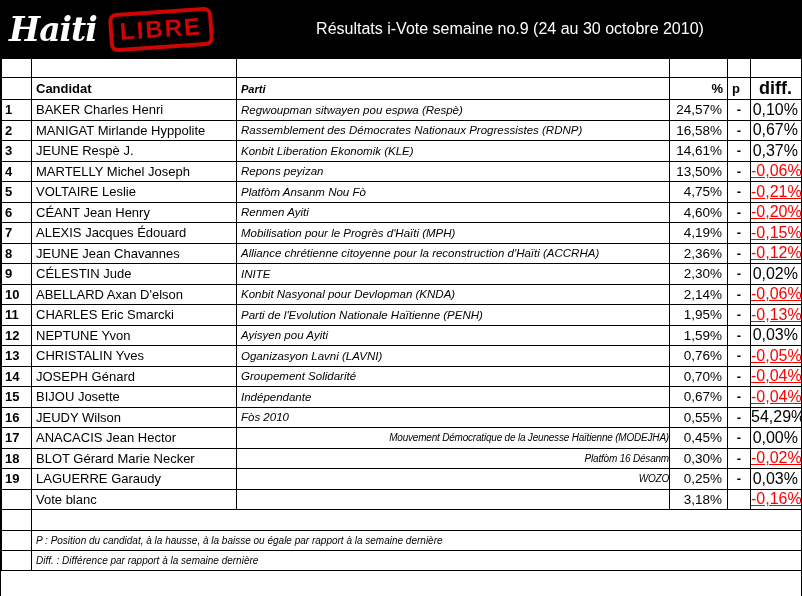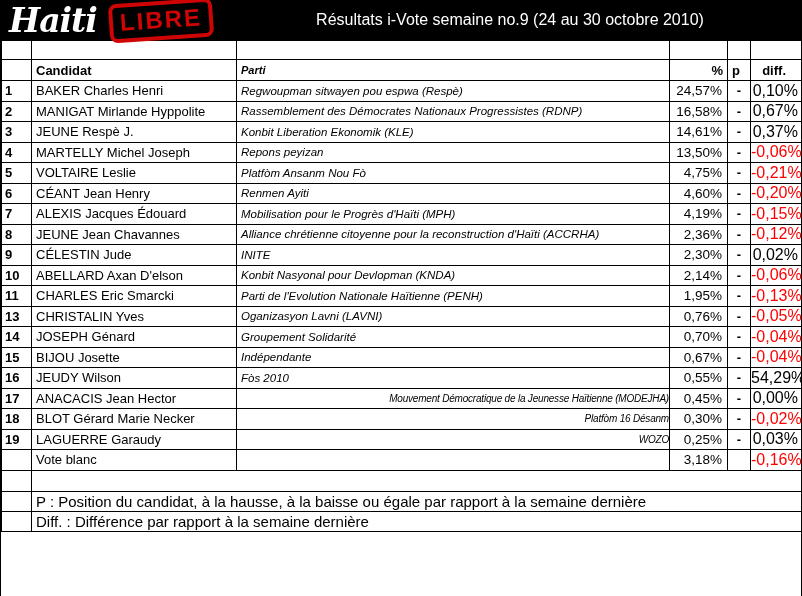--- a/index.html
+++ b/index.html
@@ -1,49 +1,49 @@
 <!DOCTYPE html>
 <html style="--neg: #ff0000;"><head>
 <meta charset="utf-8">
 <style>
   html,body{margin:0;padding:0;background:#fff;}
   body{font-family:"Liberation Sans",sans-serif;-webkit-font-smoothing:antialiased;}
   .page{width:802px;height:596px;background:#fff;overflow:hidden;border-left:1px solid #000;border-right:1px solid #000;box-sizing:border-box;}
 
   
-  .banner{height:40px;background:#000;display:flex;align-items:center;padding:0 6px 0 8px;box-sizing:border-box;}
+  .banner{height:58px;background:#000;display:flex;align-items:center;padding:0 6px 0 8px;box-sizing:border-box;}
   .logo{display:flex;align-items:center;flex:0 0 228px;}
   .logo-haiti{color:#fff;font-family:"DejaVu Serif",serif;font-weight:bold;font-size:33px;letter-spacing:-1px;font-style:italic;}
   .logo-libre{color:#cf0404;border:4px solid #cf0404;border-radius:8px;font-weight:900;font-size:24px;line-height:1;padding:3px 7px 4px;transform:rotate(-4deg);margin-left:12px;letter-spacing:2px;font-family:"Liberation Sans",sans-serif;}
   .title{color:#fff;font-weight:normal;font-size:16px;flex:1;text-align:center;padding-right:12px;}
 
   
   table{border-collapse:collapse;width:778px;table-layout:fixed;}
   td{border:1px solid #000;overflow:hidden;white-space:nowrap;padding:0;vertical-align:middle;box-sizing:border-box;}
   tr.spacer-top td{height:19px;}
   tr.header-row td{height:21px;}
   tr.data td{height:20.5px;}
   tr.spacer-bottom td{height:21px;}
   tr.note-row td{height:20px;}
 
   .h-cand{font-weight:bold;font-size:13px;padding-left:4px;}
   .h-party{font-weight:bold;font-style:italic;font-size:11px;padding-left:4px;}
   .h-pct{font-weight:bold;font-size:13px;text-align:right;padding-right:4px;}
   .h-p{font-weight:bold;font-size:13px;padding-left:4px;}
-  .h-diff{font-weight:bold;font-size:13px;text-align:right;padding-right:15px;}
+  .h-diff{font-weight:bold;font-size:18px;text-align:right;padding-right:9px;}
 
   td.rank{font-weight:bold;font-size:13px;padding-left:3px;}
   td.cand{font-size:13px;padding-left:4px;}
   td.party{font-style:italic;font-size:11.5px;padding-left:4px;}
   td.party.condensed{font-size:10px;letter-spacing:-0.2px;text-align:right;}
   td.pct{font-size:13.5px;text-align:right;padding-right:5px;}
   td.pos{font-weight:bold;font-size:13px;text-align:center;}
   td.diff{font-size:16px;text-align:right;padding-right:3px;}
-  td.diff.neg{color:var(--neg,#ff0000);}
-  td.note{font-size:15px;padding-left:4px;}
+  td.diff.neg{color:var(--neg,#ff0000);text-decoration:underline;}
+  td.note{font-style:italic;font-size:10px;padding-left:4px;}
 </style>
 </head>
 <body>
 
 <div class="page">
 
   <header class="banner">
     <div class="logo">
       <span class="logo-haiti">Haiti</span>
       <span class="logo-libre">LIBRE</span>
@@ -161,20 +161,28 @@
         </tr>
         <tr class="data">
           <td class="rank">11</td>
           <td class="cand">CHARLES Eric Smarcki</td>
           <td class="party">Parti de l'Evolution Nationale Haïtienne (PENH)</td>
           <td class="pct">1,95%</td>
           <td class="pos">-</td>
           <td class="diff neg">-0,13%</td>
         </tr>
         <tr class="data">
+          <td class="rank">12</td>
+          <td class="cand">NEPTUNE Yvon</td>
+          <td class="party">Ayisyen pou Ayiti</td>
+          <td class="pct">1,59%</td>
+          <td class="pos">-</td>
+          <td class="diff">0,03%</td>
+        </tr>
+        <tr class="data">
           <td class="rank">13</td>
           <td class="cand">CHRISTALIN Yves</td>
           <td class="party">Oganizasyon Lavni (LAVNI)</td>
           <td class="pct">0,76%</td>
           <td class="pos">-</td>
           <td class="diff neg">-0,05%</td>
         </tr>
         <tr class="data">
           <td class="rank">14</td>
           <td class="cand">JOSEPH Génard</td>

